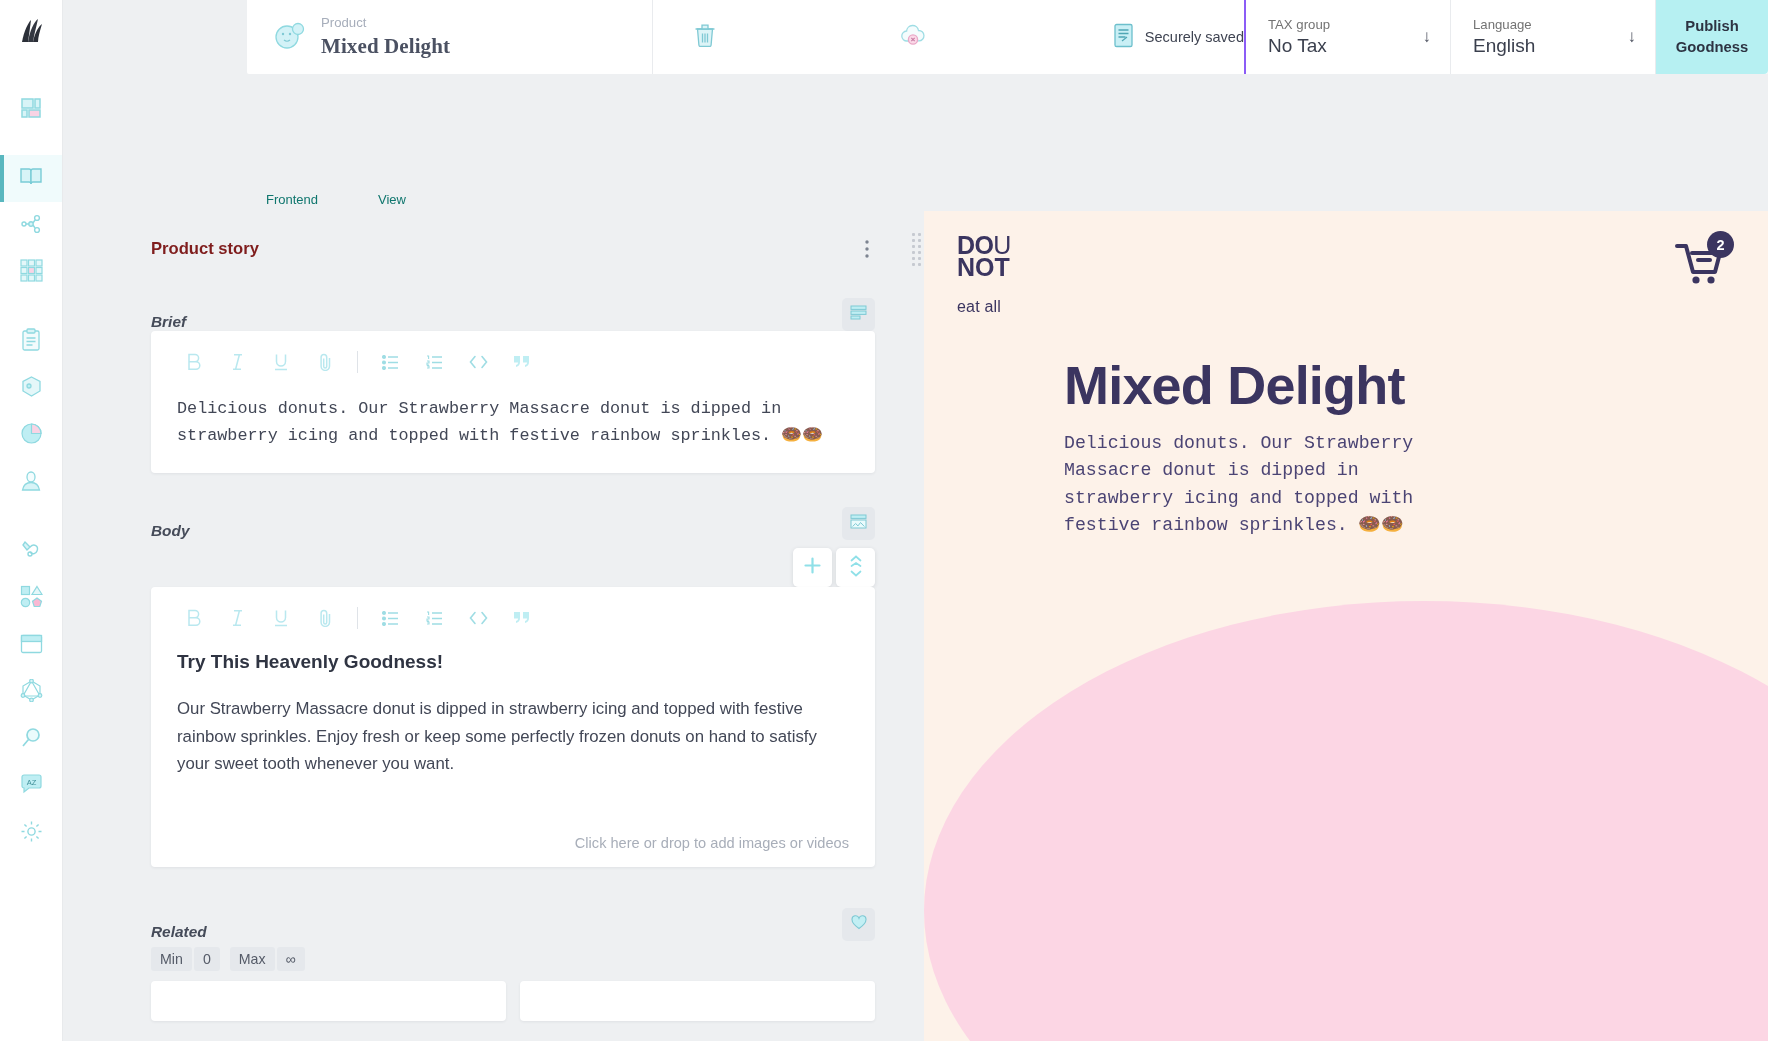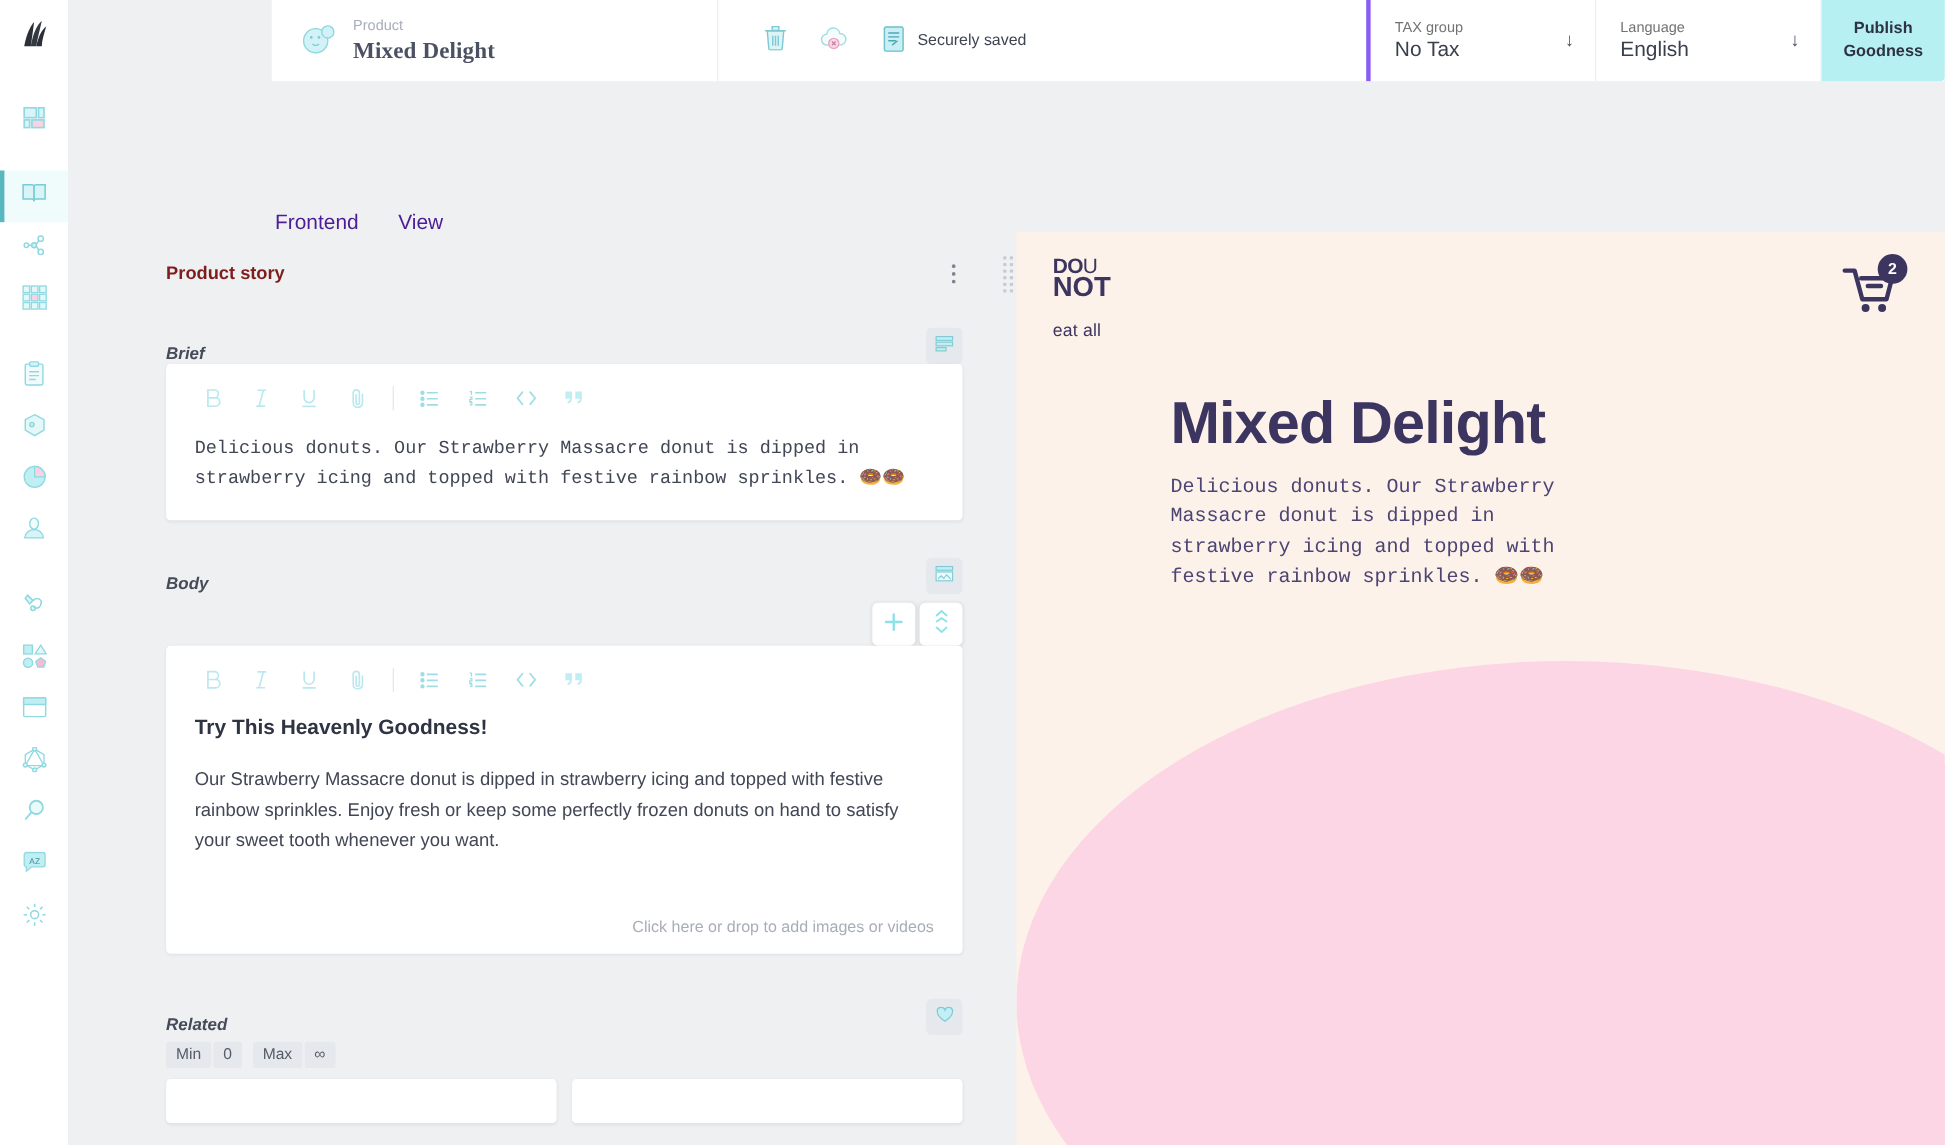--- a/index.html
+++ b/index.html
@@ -52,21 +52,22 @@
   }
   .tb-prod-text .tb-kicker {
     font-size: 13.2px; color: #a7aebb; line-height: 1.25; margin-bottom: 2px;
   }
   .tb-prod-text .tb-title {
     font-size: 21px; font-weight: 700; color: #4b5162;
     font-family: "Liberation Serif", serif; letter-spacing: .1px;
   }
   .tb-actions {
     flex: 1; display: flex; align-items: center; gap: 30px; padding-left: 42px;
-    border-right: 4px solid #8b5cf6;
+    border-right: 2px solid #8b5cf6;
+    justify-content: space-between;
   }
   .tb-icon-btn { cursor: pointer; display: flex; align-items: center; }
   .tb-saved {
     display: flex; align-items: center; gap: 11px;
     font-size: 14.5px; color: #3f4452;
   }
   .tb-select {
     width: 205px; padding: 0 22px; display: flex; flex-direction: column;
     justify-content: center; position: relative; cursor: pointer;
     border-right: 1px solid #e9ebee;
@@ -82,21 +83,21 @@
     justify-content: center; text-align: center; cursor: pointer;
     font-size: 14.8px; font-weight: 700; color: #2d3342; line-height: 1.4;
     border-radius: 0 0 4px 0;
   }
 
   
   .toolbar2 {
     height: 137px; flex: 0 0 137px; position: relative; background: #eef0f2;
   }
   .tbl-group { position: absolute; display: flex; flex-direction: column; }
-  .tbl-lbl { font-size: 19px; color: #4c1d95; margin-bottom: 8px; padding-left: 3px; }
+  .tbl-lbl { font-size: 13px; color: #0f766e; margin-bottom: 8px; padding-left: 3px; margin-left: 16px; }
   .frontend-grp { left: 184px; top: 118px; }
   .frontend-sel {
     width: 93px; height: 44px; background: #fff; border-radius: 6px;
     display: flex; align-items: center; justify-content: center; gap: 14px;
     font-size: 16.5px; color: #3b4150; cursor: pointer;
     box-shadow: 0 1px 2px rgba(30,40,60,.07);
   }
   .view-grp { left: 296px; top: 118px; }
   .view-seg {
     display: flex; background: #e3e6ea; border-radius: 7px; padding: 4px;
@@ -201,21 +202,21 @@
     padding-top: 22px; cursor: col-resize; position: relative;
   }
   .grip { display: grid; grid-template-columns: 3px 3px; gap: 3px; }
   .grip i { width: 3px; height: 3px; background: #c6cad1; display: block; border-radius: 1px; }
 
   
   .preview {
     flex: 1; background: #fdf2e9; position: relative; overflow: hidden;
   }
   .pv-logo { position: absolute; left: 33px; top: 22px; line-height: 1; }
-  .pv-logo .l1 { font-size: 19px; letter-spacing: -.6px; color: #3b3560; }
+  .pv-logo .l1 { font-size: 25px; letter-spacing: -.6px; color: #3b3560; }
   .pv-logo .l1 b { font-weight: 800; }
   .pv-logo .l1 span { font-weight: 400; }
   .pv-logo .l2 { font-size: 25px; font-weight: 800; color: #3b3560; margin-top: -3px; }
   .pv-logo .l3 { font-size: 16px; font-weight: 400; color: #3b3560; margin-top: 19px; letter-spacing: .2px; }
   .pv-cart { position: absolute; right: 38px; top: 28px; cursor: pointer; }
   .pv-badge {
     position: absolute; right: -4px; top: -8px; width: 27px; height: 27px;
     border-radius: 50%; background: #3b3560; color: #fff; font-size: 14.5px;
     font-weight: 700; display: flex; align-items: center; justify-content: center;
   }

